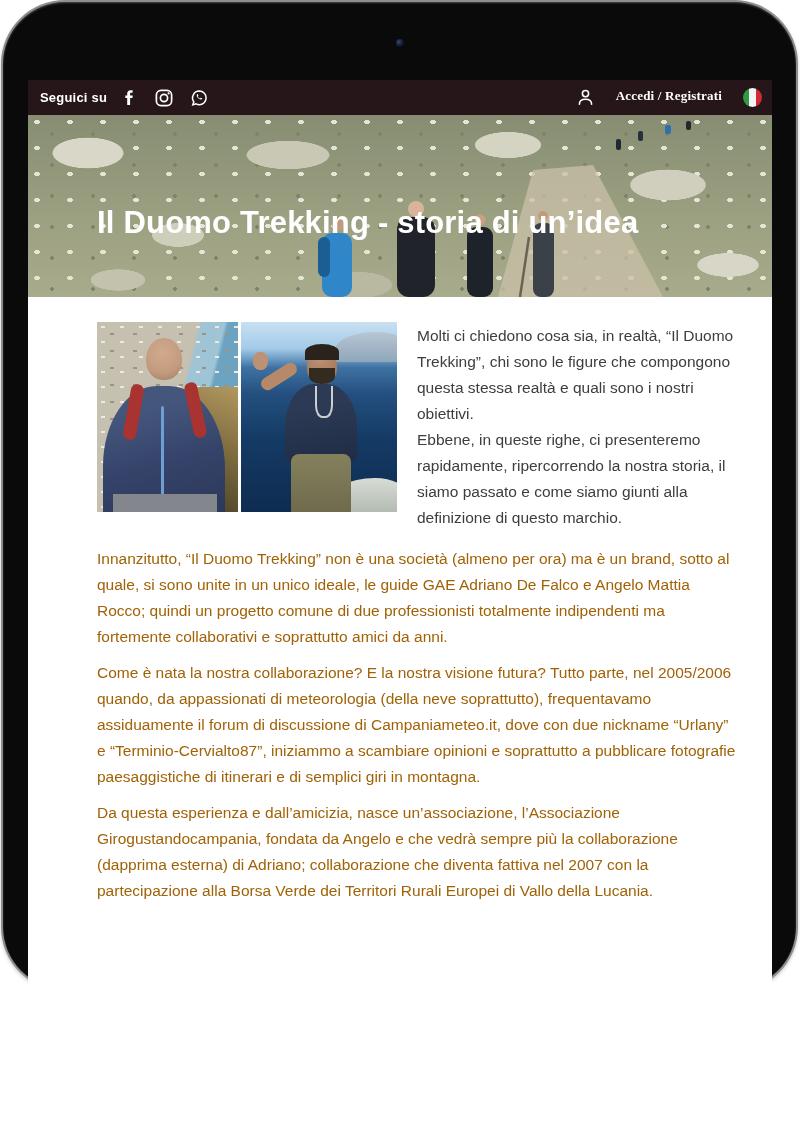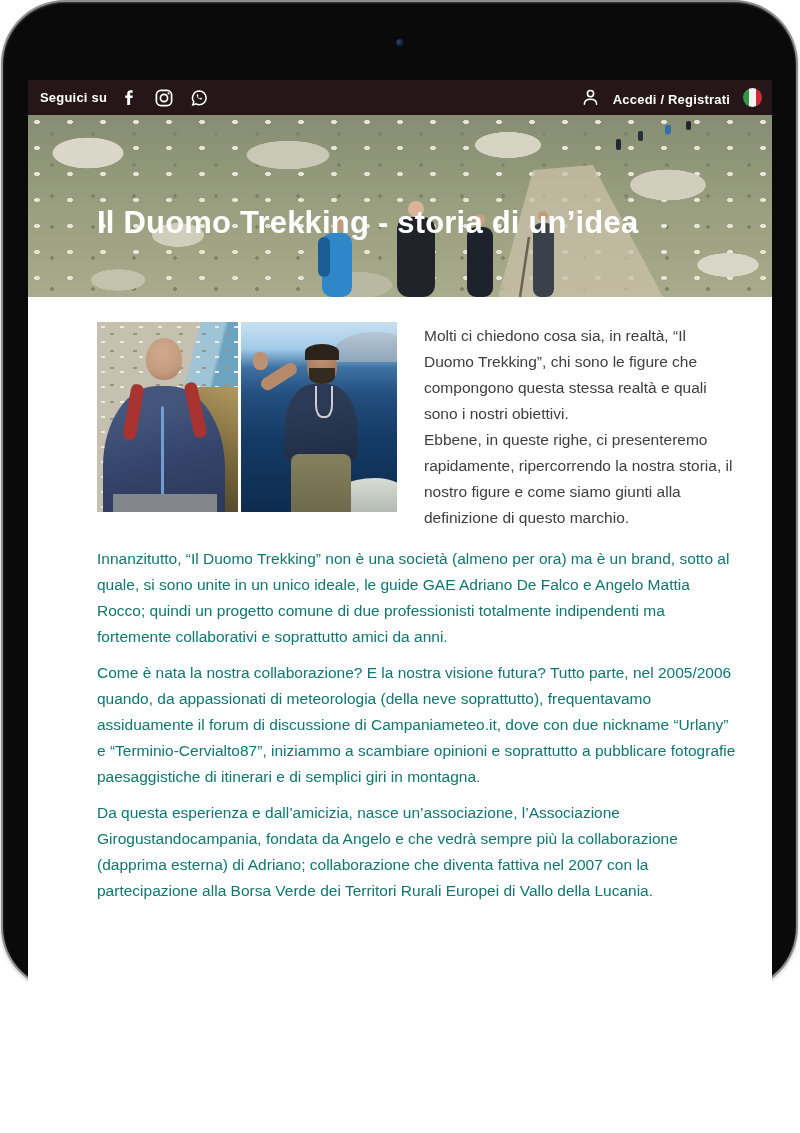--- a/index.html
+++ b/index.html
@@ -17,21 +17,21 @@
     box-shadow:-2px 3px 3px -1px rgba(215,215,215,.35), inset 1px -1px 2px rgba(255,255,255,.08);}
 
   
   .screen{position:absolute;left:28px;top:80px;width:744px;height:973px;background:#fff;overflow:hidden;}
 
   
   .topbar{height:35px;background:#261519;display:flex;align-items:center;padding:0 10px 0 12px;box-sizing:border-box;color:#fff;}
   .topbar .follow{font-size:13px;font-weight:700;letter-spacing:.2px;}
   .topbar .social{display:flex;align-items:center;gap:17px;margin-left:14px;}
   .topbar .social svg{display:block;}
-  .topbar .right{margin-left:auto;display:flex;align-items:flex-end;gap:13px;}
+  .topbar .right{margin-left:auto;display:flex;align-items:flex-start;gap:21px;font-family:Liberation Serif, serif;}
   .topbar .login{font-size:13px;font-weight:700;letter-spacing:.2px;cursor:pointer;}
   .flag{width:19px;height:19px;border-radius:50%;overflow:hidden;display:flex;}
   .flag i{flex:1;display:block;}
   .flag .g{background:#2f9a44;}.flag .w{background:#f4f4f4;}.flag .r{background:#ce2b37;}
 
   
   .header{height:51px;background:#fff;position:relative;}
   .hamburger{position:absolute;left:14px;top:15px;width:27px;height:20px;display:flex;flex-direction:column;justify-content:space-between;cursor:pointer;}
   .hamburger i{display:block;height:3.6px;background:#141414;border-radius:1px;}
   .logo{position:absolute;left:39px;top:5px;cursor:pointer;}
@@ -53,21 +53,21 @@
       radial-gradient(58px 22px at 330px 170px,#b9b9a2 58%,rgba(0,0,0,0) 60%),
       radial-gradient(4px 3px at 9px 7px,#e6e4d4 70%,rgba(0,0,0,0) 72%),
       radial-gradient(3px 2.5px at 24px 19px,#7f8468 70%,rgba(0,0,0,0) 72%),
       linear-gradient(180deg,#878d72,#9ba081 55%,#a8ab8c);
     background-size:auto,auto,auto,auto,auto,auto,auto,auto,33px 26px,41px 31px,100% 100%;}
   .hero svg.figures{position:absolute;inset:0;}
   .hero-title{position:absolute;left:69px;top:69px;z-index:3;color:#fff;font-size:31px;font-weight:700;letter-spacing:.2px;}
 
   
   .content{background:#fff;}
-  .intro-row{display:flex;gap:27px;margin:25px 35px 0 69px;}
+  .intro-row{display:flex;gap:20px;margin:25px 35px 0 69px;}
   .photos{flex:none;width:300px;height:190px;display:flex;gap:3px;}
   .photo{position:relative;overflow:hidden;}
   .photo-left{width:141px;}
   .photo-right{flex:1;}
 
   
   .pl-bg{position:absolute;inset:0;
     background:
       radial-gradient(3px 2px at 6px 5px,#efe9da 70%,rgba(0,0,0,0) 72%),
       radial-gradient(2.5px 2px at 15px 12px,#9a9484 70%,rgba(0,0,0,0) 72%),
@@ -100,21 +100,21 @@
   .pr-beard{position:absolute;left:68px;top:46px;width:26px;height:16px;border-radius:0 0 48% 48%;background:#332a20;}
   .pr-arm{position:absolute;left:18px;top:48px;width:40px;height:13px;border-radius:7px;background:#b5896a;transform:rotate(-32deg);}
   .pr-hand{position:absolute;left:12px;top:30px;width:15px;height:18px;border-radius:45%;background:#bd9274;}
   .pr-lanyard{position:absolute;left:74px;top:64px;width:14px;height:30px;border:2px solid #e8e8e8;border-top:none;border-radius:0 0 40% 40%;opacity:.85;}
   .pr-pants{position:absolute;left:50px;top:132px;width:60px;height:58px;border-radius:8px 8px 0 0;
     background:linear-gradient(180deg,#85805c,#6f6a4c);}
 
   .intro-text{flex:1;font-size:15.5px;line-height:26px;color:#3d3d3d;padding-top:1px;}
   .intro-text div{margin:0;}
   .paragraphs{margin:15px 35px 0 69px;}
-  .paragraphs p{margin:0 0 10px;font-size:15.5px;line-height:26px;color:#0f766e;}
+  .paragraphs p{margin:0 0 10px;font-size:15.5px;line-height:26px;color:#a16207;}
 </style>
 </head>
 <body>
 
 <div class="device">
   <div class="device-body"></div>
   <div class="camera"></div>
 
   <div class="screen">
 
@@ -197,21 +197,21 @@
             <div class="pr-torso"></div>
             <div class="pr-lanyard"></div>
             <div class="pr-head"></div>
             <div class="pr-hair"></div>
             <div class="pr-beard"></div>
             <div class="pr-pants"></div>
           </div>
         </div>
         <div class="intro-text">
           <div>Molti ci chiedono cosa sia, in realtà, “Il Duomo Trekking”, chi sono le figure che compongono questa stessa realtà e quali sono i nostri obiettivi.</div>
-          <div>Ebbene, in queste righe, ci presenteremo rapidamente, ripercorrendo la nostra storia, il nostro figure e come siamo giunti alla definizione di questo marchio.</div>
+          <div>Ebbene, in queste righe, ci presenteremo rapidamente, ripercorrendo la nostra storia, il siamo passato e come siamo giunti alla definizione di questo marchio.</div>
         </div>
       </div>
 
       <div class="paragraphs">
         <p>Innanzitutto, “Il Duomo Trekking” non è una società (almeno per ora) ma è un brand, sotto al quale, si sono unite in un unico ideale, le guide GAE Adriano De Falco e Angelo Mattia Rocco; quindi un progetto comune di due professionisti totalmente indipendenti ma fortemente collaborativi e soprattutto amici da anni.</p>
         <p>Come è nata la nostra collaborazione? E la nostra visione futura? Tutto parte, nel 2005/2006 quando, da appassionati di meteorologia (della neve soprattutto), frequentavamo assiduamente il forum di discussione di Campaniameteo.it, dove con due nickname “Urlany” e “Terminio-Cervialto87”, iniziammo a scambiare opinioni e soprattutto a pubblicare fotografie paesaggistiche di itinerari e di semplici giri in montagna.</p>
         <p>Da questa esperienza e dall’amicizia, nasce un’associazione, l’Associazione Girogustandocampania, fondata da Angelo e che vedrà sempre più la collaborazione (dapprima esterna) di Adriano; collaborazione che diventa fattiva nel 2007 con la partecipazione alla Borsa Verde dei Territori Rurali Europei di Vallo della Lucania.</p>
       </div>
 
     </div>

